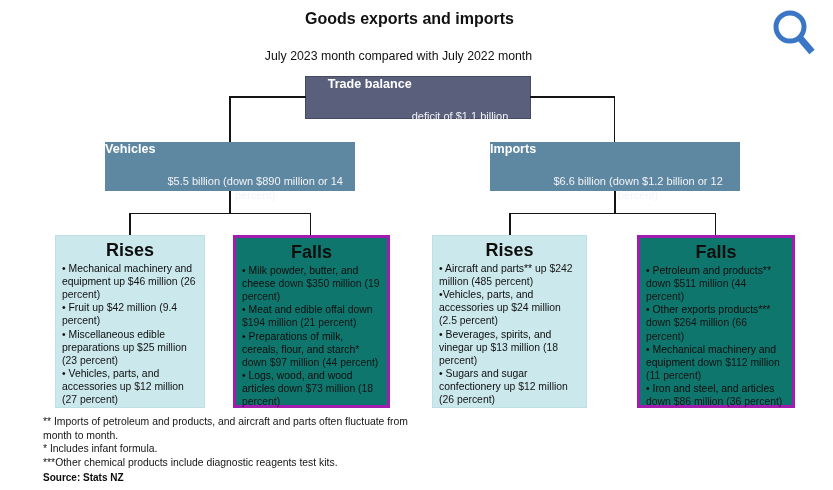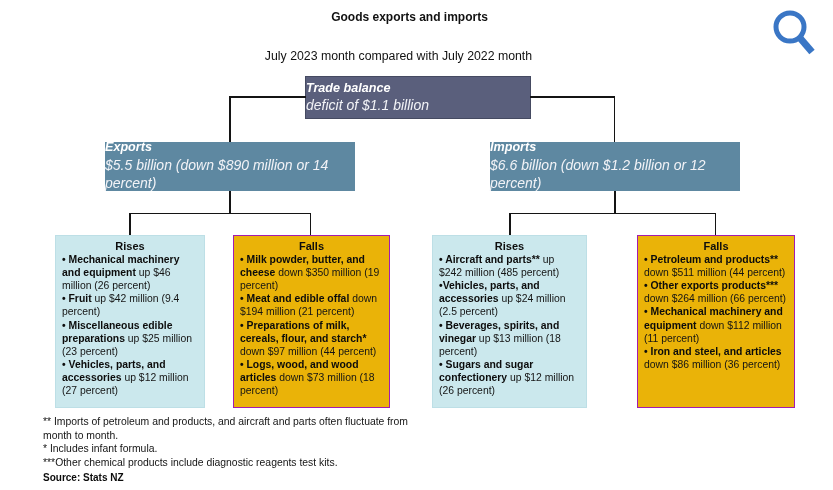--- a/index.html
+++ b/index.html
@@ -6,71 +6,70 @@
   .canvas{
     position:relative;
     width:833px;height:490px;
     background:#ffffff;
     font-family:"Liberation Sans", sans-serif;
     color:#1a1a1a;
     overflow:hidden;
   }
   .page-title{
     position:absolute;top:10px;left:0;width:819px;
-    text-align:center;font-size:12px;font-weight:bold;color:#111;
+    text-align:center;font-size:16px;font-weight:bold;color:#111;
     margin:0;
   }
   .subtitle{
     position:absolute;top:49px;left:0;width:797px;
     text-align:center;font-size:12.3px;color:#111;
   }
   .search-icon{
     position:absolute;top:6px;left:770px;width:48px;height:52px;cursor:pointer;
   }
   
   .node{
-    position:absolute;color:#ffffff;
-    display:flex;flex-direction:column;justify-content:center;
+    position:absolute;text-align:center;color:#ffffff;
+    display:flex;flex-direction:row;justify-content:center;
     box-sizing:border-box;
-    font-style:italic;
   }
   .node-root{
     left:305px;top:76px;width:226px;height:43px;
     background:#5a5f7c;border:1px solid #454a61;
   }
   .node-mid{
     width:250px;height:49px;top:142px;
     background:#5e88a1;
   }
   .node-exports{left:105px;}
   .node-imports{left:490px;}
   .node-title{font-size:12.6px;font-weight:bold;line-height:1.25;}
-  .node-sub{font-size:14px;color:#f2f3f7;line-height:1.3;}
+  .node-sub{font-size:11px;color:#f2f3f7;line-height:1.3;margin-top:32px;}
   
   .line{position:absolute;background:#141414;}
   
   .leaf{
     position:absolute;top:235px;height:173px;box-sizing:border-box;
     padding:4px 6px 4px 6px;
   }
   .leaf-rises{background:#cbe8ed;border:1px solid #bddfe6;}
-  .leaf-falls{background:#eab308;border:1px solid #a21caf;}
+  .leaf-falls{background:#0f766e;border:3px solid #a21caf;}
   .leaf-e-rises{left:55px;width:150px;}
   .leaf-e-falls{left:233px;width:157px;}
   .leaf-i-rises{left:432px;width:155px;}
   .leaf-i-falls{left:637px;width:158px;}
   .leaf-title{
-    text-align:center;font-size:11px;font-weight:bold;color:#0e0e0e;
+    text-align:center;font-size:18px;font-weight:bold;color:#0e0e0e;
     margin:0 0 1px 0;
   }
   .leaf ul{list-style:none;margin:0;padding:0;}
   .leaf li{
     font-size:10.4px;line-height:1.26;color:#141414;margin:0;
   }
-  .leaf li .t{font-weight:bold;color:#0c0c0c;}
+  .leaf li .t{font-weight:normal;color:#0c0c0c;}
   
   .footnotes{
     position:absolute;left:43px;top:415px;width:392px;
     font-size:10.4px;line-height:1.3;color:#141414;
   }
   .source{
     position:absolute;left:43px;top:472px;
     font-size:10px;font-weight:bold;color:#0c0c0c;
   }
 </style>
@@ -91,21 +90,21 @@
     <div class="node-title">Trade balance</div>
     <div class="node-sub">deficit of $1.1 billion</div>
   </div>
 
   <div class="line" style="left:229px;top:96px;width:77px;height:1.5px;"></div>
   <div class="line" style="left:229px;top:96px;width:1.5px;height:47px;"></div>
   <div class="line" style="left:530px;top:96px;width:85px;height:1.5px;"></div>
   <div class="line" style="left:613.5px;top:96px;width:1.5px;height:47px;"></div>
 
   <div class="node node-mid node-exports">
-    <div class="node-title">Exports</div>
+    <div class="node-title">Vehicles</div>
     <div class="node-sub">$5.5 billion (down $890 million or 14 percent)</div>
   </div>
 
   <div class="node node-mid node-imports">
     <div class="node-title">Imports</div>
     <div class="node-sub">$6.6 billion (down $1.2 billion or 12 percent)</div>
   </div>
 
   <div class="line" style="left:229px;top:191px;width:1.5px;height:22px;"></div>
   <div class="line" style="left:129px;top:212.5px;width:182px;height:1.5px;"></div>

